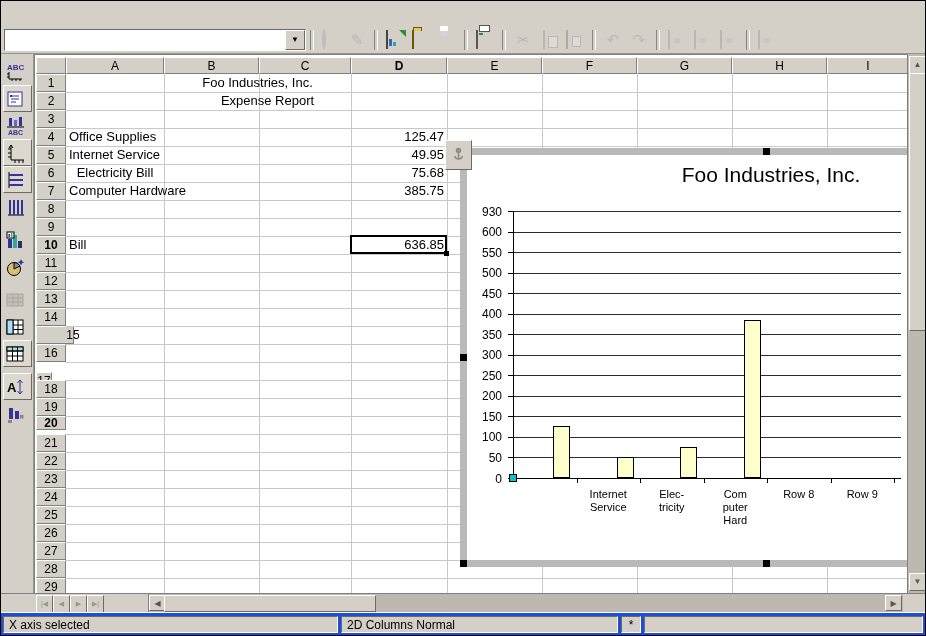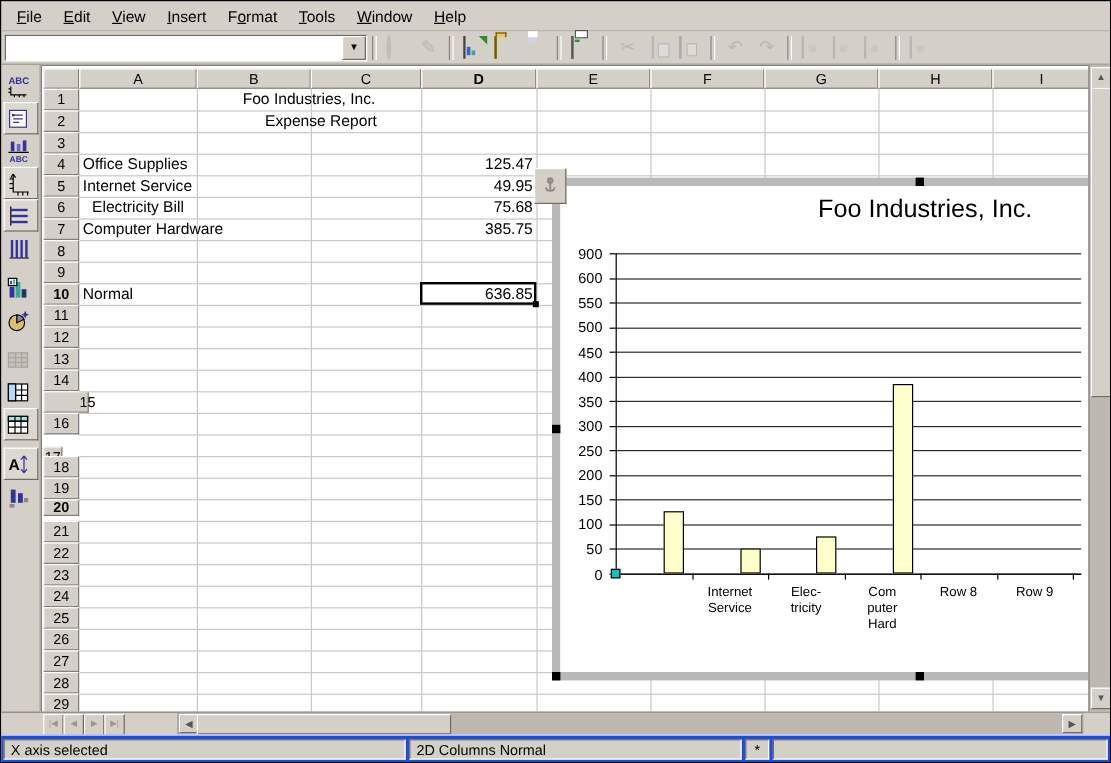--- a/index.html
+++ b/index.html
@@ -107,30 +107,20 @@
   #statusbar{position:absolute;left:0;top:611px;width:926px;height:25px;background:#1d4ed8;
              border-top:1px solid #fff;box-sizing:border-box;border-bottom:2px solid #000;}
   .spanel{position:absolute;top:3px;height:17px;border:1px solid;border-color:#6e6a62 #fff #fff #6e6a62;
           font-size:12px;line-height:16px;padding:0 5px;box-sizing:border-box;background:#d4d0c8;}
 </style>
 </head>
 <body>
 
 <div id="app">
 
-  <nav id="menubar">
-      <span class="menu-item"><u>F</u>ile</span>
-      <span class="menu-item"><u>E</u>dit</span>
-      <span class="menu-item"><u>V</u>iew</span>
-      <span class="menu-item"><u>I</u>nsert</span>
-      <span class="menu-item">F<u>o</u>rmat</span>
-      <span class="menu-item"><u>T</u>ools</span>
-      <span class="menu-item"><u>W</u>indow</span>
-      <span class="menu-item"><u>H</u>elp</span>
-    </nav>
 
   <div id="funcbar">
     <div id="urlbox">
       <input value="" style="">
       <div id="urldrop">▼</div>
     </div>
     <span id="fb-icons" style="display:flex;align-items:center;">
         <span class="tb-sep"></span>
         <span class="tbtn disabled">
           <span class="mi"><span class="mi-stop"></span></span>
@@ -369,42 +359,42 @@
         <div class="cell" style="left: 128px; top: 17px; width: 187px; height: 18px; text-align: center;">Foo Industries, Inc.</div>
         <div class="cell" style="left: 128px; top: 35px; width: 187px; height: 18px; text-align: center; padding-left: 23px;">Expense Report</div>
         <div class="cell" style="left: 30px; top: 71px; width: 98px; height: 18px; text-align: left;">Office Supplies</div>
         <div class="cell" style="left: 315px; top: 71px; width: 96px; height: 18px; text-align: right;">125.47</div>
         <div class="cell" style="left: 30px; top: 89px; width: 98px; height: 18px; text-align: left;">Internet Service</div>
         <div class="cell" style="left: 315px; top: 89px; width: 96px; height: 18px; text-align: right;">49.95</div>
         <div class="cell" style="left: 30px; top: 107px; width: 98px; height: 18px; text-align: center;">Electricity Bill</div>
         <div class="cell" style="left: 315px; top: 107px; width: 96px; height: 18px; text-align: right;">75.68</div>
         <div class="cell" style="left: 30px; top: 125px; width: 98px; height: 18px; text-align: left;">Computer Hardware</div>
         <div class="cell" style="left: 315px; top: 125px; width: 96px; height: 18px; text-align: right;">385.75</div>
-        <div class="cell" style="left: 30px; top: 179px; width: 98px; height: 18px; text-align: left;">Normal</div>
+        <div class="cell" style="left: 30px; top: 179px; width: 98px; height: 18px; text-align: left;">Bill</div>
         <div class="cell" style="left: 315px; top: 179px; width: 96px; height: 18px; text-align: right;">636.85</div>
         <div class="" style="position: absolute; left: 314px; top: 178px; width: 97px; height: 19px; border: 2px solid rgb(0, 0, 0); box-sizing: border-box;"></div>
         <div class="" style="position: absolute; left: 408px; top: 194px; width: 5px; height: 5px; background: rgb(0, 0, 0);"></div>
       </div>
   </div>
 
   <div id="anchorbtn">
     <svg width="15" height="17" viewBox="0 0 15 17">
       <path d="M7.5 2 v10 M4 9 c0 4 7 4 7 0 M5.5 3.5 a2 2 0 1 0 4 0 a2 2 0 1 0 -4 0" fill="none" stroke="#8f8b83" stroke-width="1.6"></path>
     </svg>
   </div>
 
   <div id="chart">
       <div class="frame" style="left: 0px; top: 0px; width: 447px; height: 7px;"></div>
       <div class="frame" style="left: 0px; top: 0px; width: 7px; height: 419px;"></div>
       <div class="frame" style="left: 0px; top: 412px; width: 447px; height: 7px;"></div>
       <div id="chartface">
         <div id="charttitle" style="left: 304px; top: 8px;">Foo Industries, Inc.</div>
         <div class="cgrid" style="left: 46px; top: 56px; width: 388px;"></div>
         <div class="cax" style="left: 41px; top: 56px; width: 5px; height: 1px;"></div>
-        <div class="ylab" style="left: 1px; top: 56.5px;">900</div>
+        <div class="ylab" style="left: 1px; top: 56.5px;">930</div>
         <div class="cgrid" style="left: 46px; top: 76.5385px; width: 388px;"></div>
         <div class="cax" style="left: 41px; top: 76.5385px; width: 5px; height: 1px;"></div>
         <div class="ylab" style="left: 1px; top: 77.0385px;">600</div>
         <div class="cgrid" style="left: 46px; top: 97.0769px; width: 388px;"></div>
         <div class="cax" style="left: 41px; top: 97.0769px; width: 5px; height: 1px;"></div>
         <div class="ylab" style="left: 1px; top: 97.5769px;">550</div>
         <div class="cgrid" style="left: 46px; top: 117.615px; width: 388px;"></div>
         <div class="cax" style="left: 41px; top: 117.615px; width: 5px; height: 1px;"></div>
         <div class="ylab" style="left: 1px; top: 118.115px;">500</div>
         <div class="cgrid" style="left: 46px; top: 138.154px; width: 388px;"></div>

